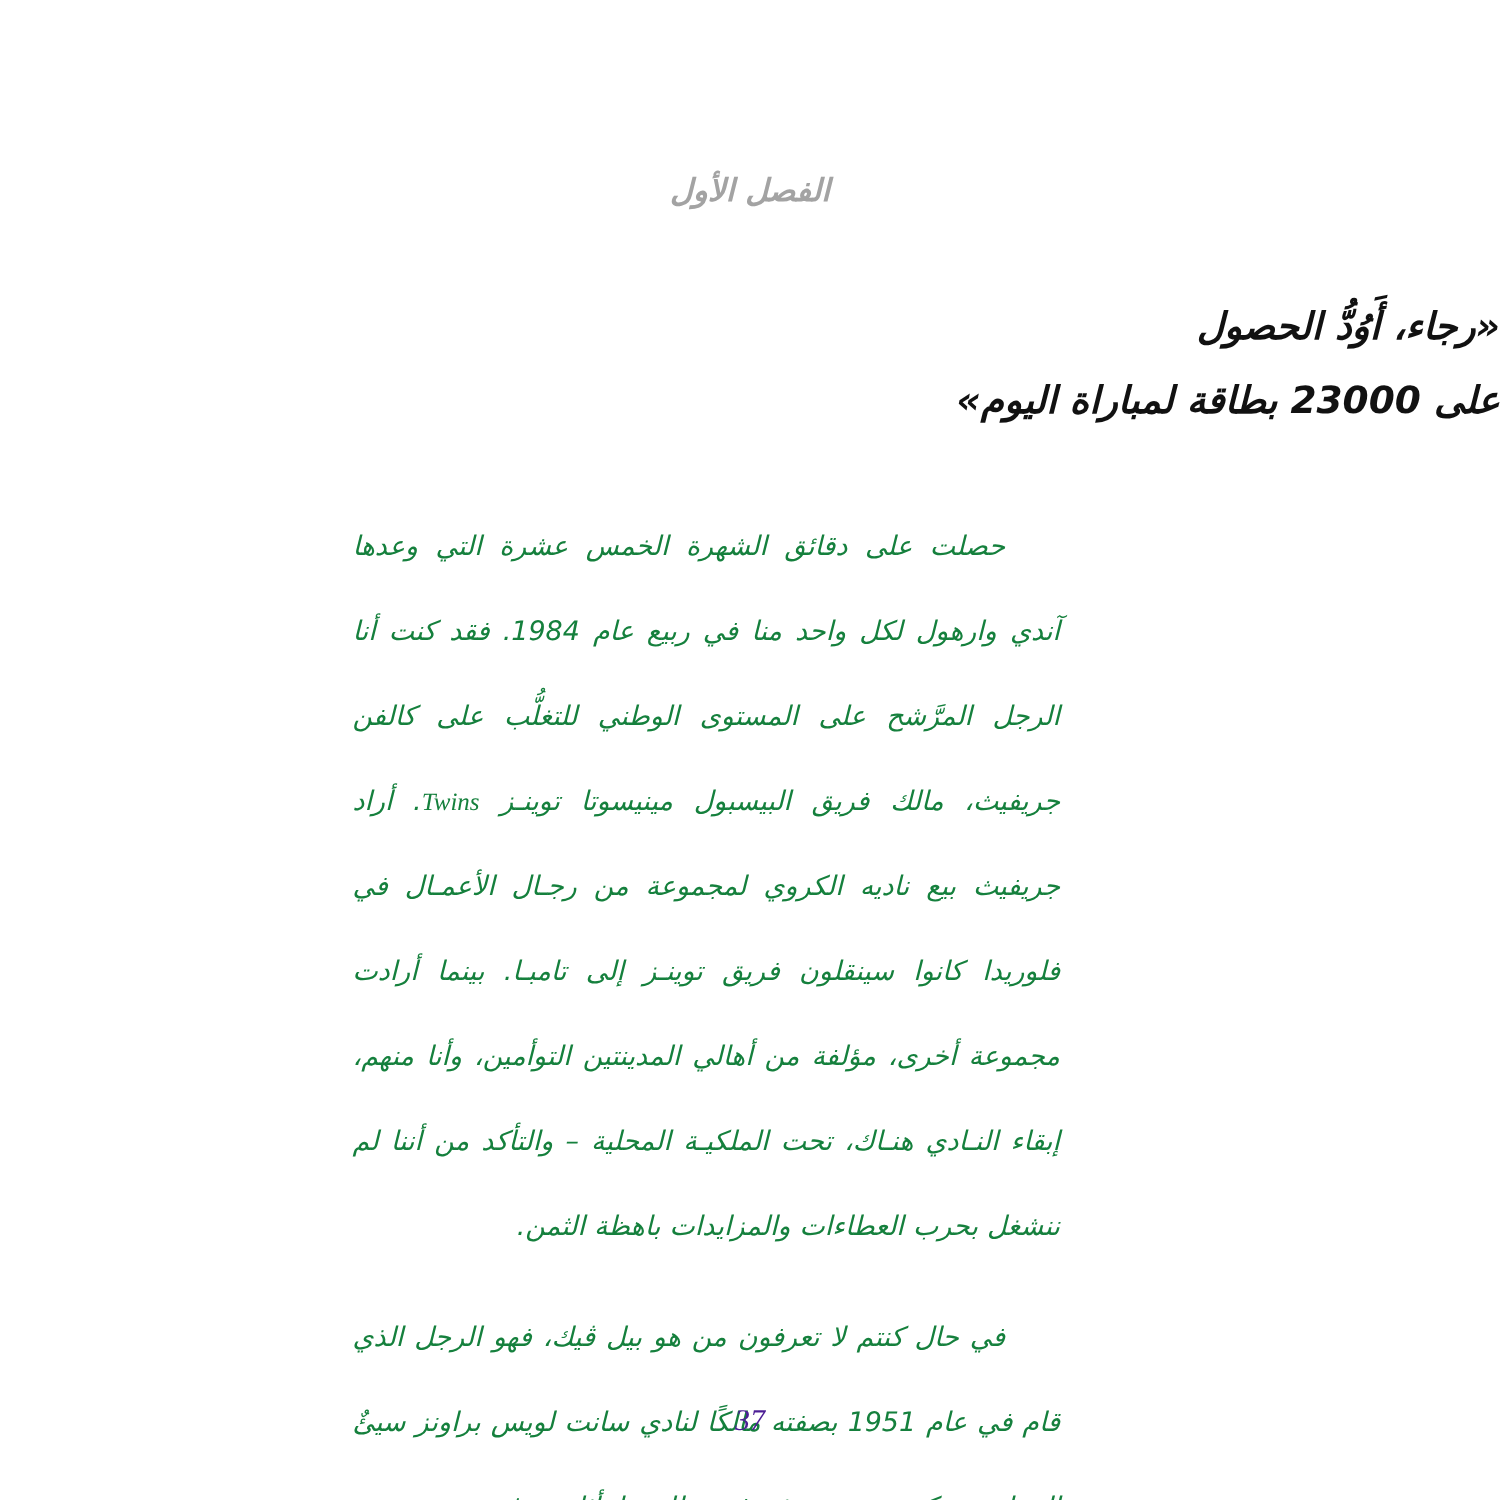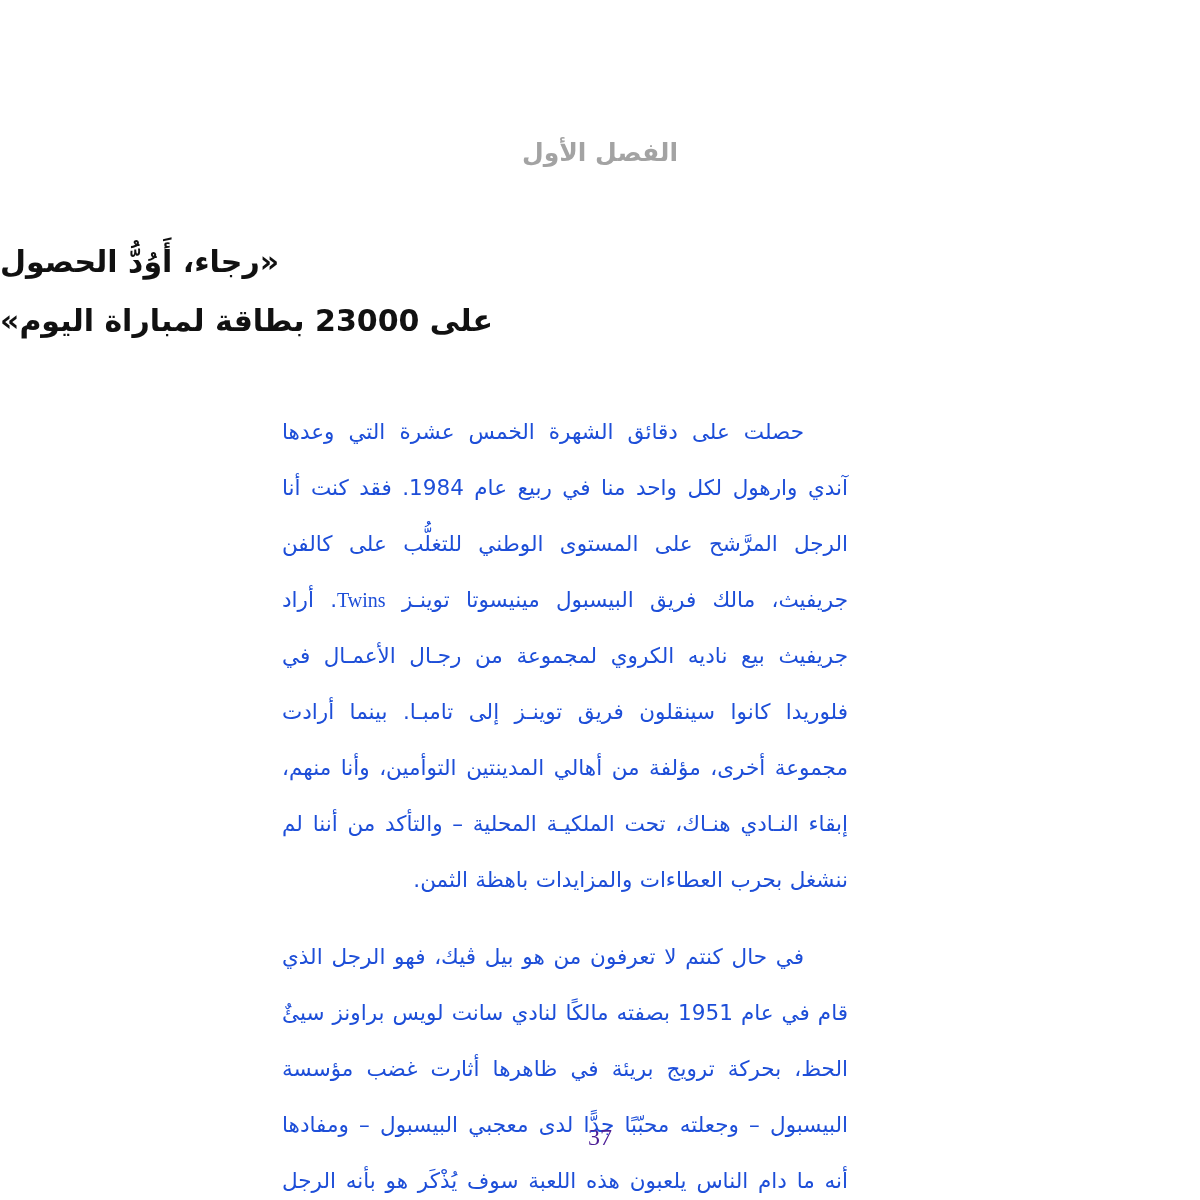--- a/index.html
+++ b/index.html
@@ -15,20 +15,21 @@
     font-family: "DejaVu Sans", "Liberation Sans", sans-serif;
     color: #1a1a1a;
   }
 
   .page {
     position: relative;
     width: 1200px;
     height: 1200px;
     background: #ffffff;
     box-sizing: border-box;
+    font-style: italic;
   }
 
   
   .chapter-label {
     position: absolute;
     top: 138px;
     left: 0;
     right: 0;
     text-align: center;
     font-family: "DejaVu Sans", "Liberation Sans", sans-serif;
@@ -38,21 +39,21 @@
     letter-spacing: 0px;
     direction: rtl;
   }
 
   
   .chapter-title {
     position: absolute;
     top: 212px;
     left: 0;
     right: 0;
-    text-align: left;
+    text-align: right;
     direction: rtl;
   }
   .chapter-title .title-line {
     display: block;
     font-family: "DejaVu Sans", "Liberation Sans", sans-serif;
     font-size: 30px;
     font-weight: 700;
     color: #111111;
     line-height: 1.95;
     letter-spacing: 0px;
@@ -67,22 +68,22 @@
     direction: rtl;
     text-align: justify;
     text-align-last: right;
   }
 
   .body-text p {
     margin: 0 0 0 0;
     font-family: "DejaVu Sans", "Liberation Sans", sans-serif;
     font-size: 21.5px;
     font-weight: 400;
-    line-height: 56px;
-    color: #1d4ed8;
+    line-height: 68px;
+    color: #15803d;
     text-indent: 44px;
     word-spacing: 0.5px;
   }
   .body-text p + p {
     margin-top: 21px;
   }
 
   .latin {
     font-family: "Liberation Serif", "DejaVu Serif", serif;
     font-size: 20px;

